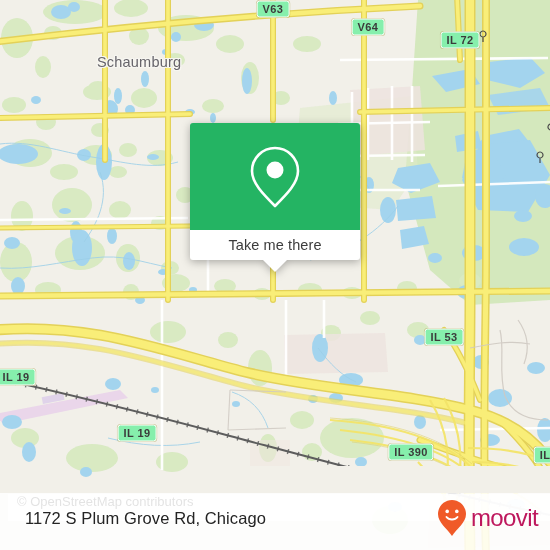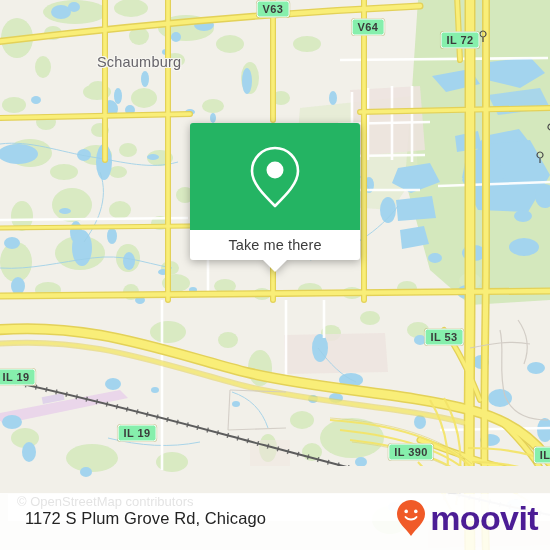--- a/index.html
+++ b/index.html
@@ -128,23 +128,23 @@
     z-index: 25;
   }
   #footer-address {
     font-size: 16.5px;
     color: #242424;
     letter-spacing: .1px;
     white-space: nowrap;
   }
   #brand { display: flex; align-items: center; gap: 4px; }
   #brand-wordmark {
-    font-size: 34px;
-    font-weight: bold;
-    color: #4c1d95;
+    font-size: 24px;
+    font-weight: normal;
+    color: #be185d;
     letter-spacing: -0.6px;
     line-height: 30px;
   }
   #brand-pin svg { display: block; }
 </style>
 </head>
 <body>
 
 <div id="app">
 

